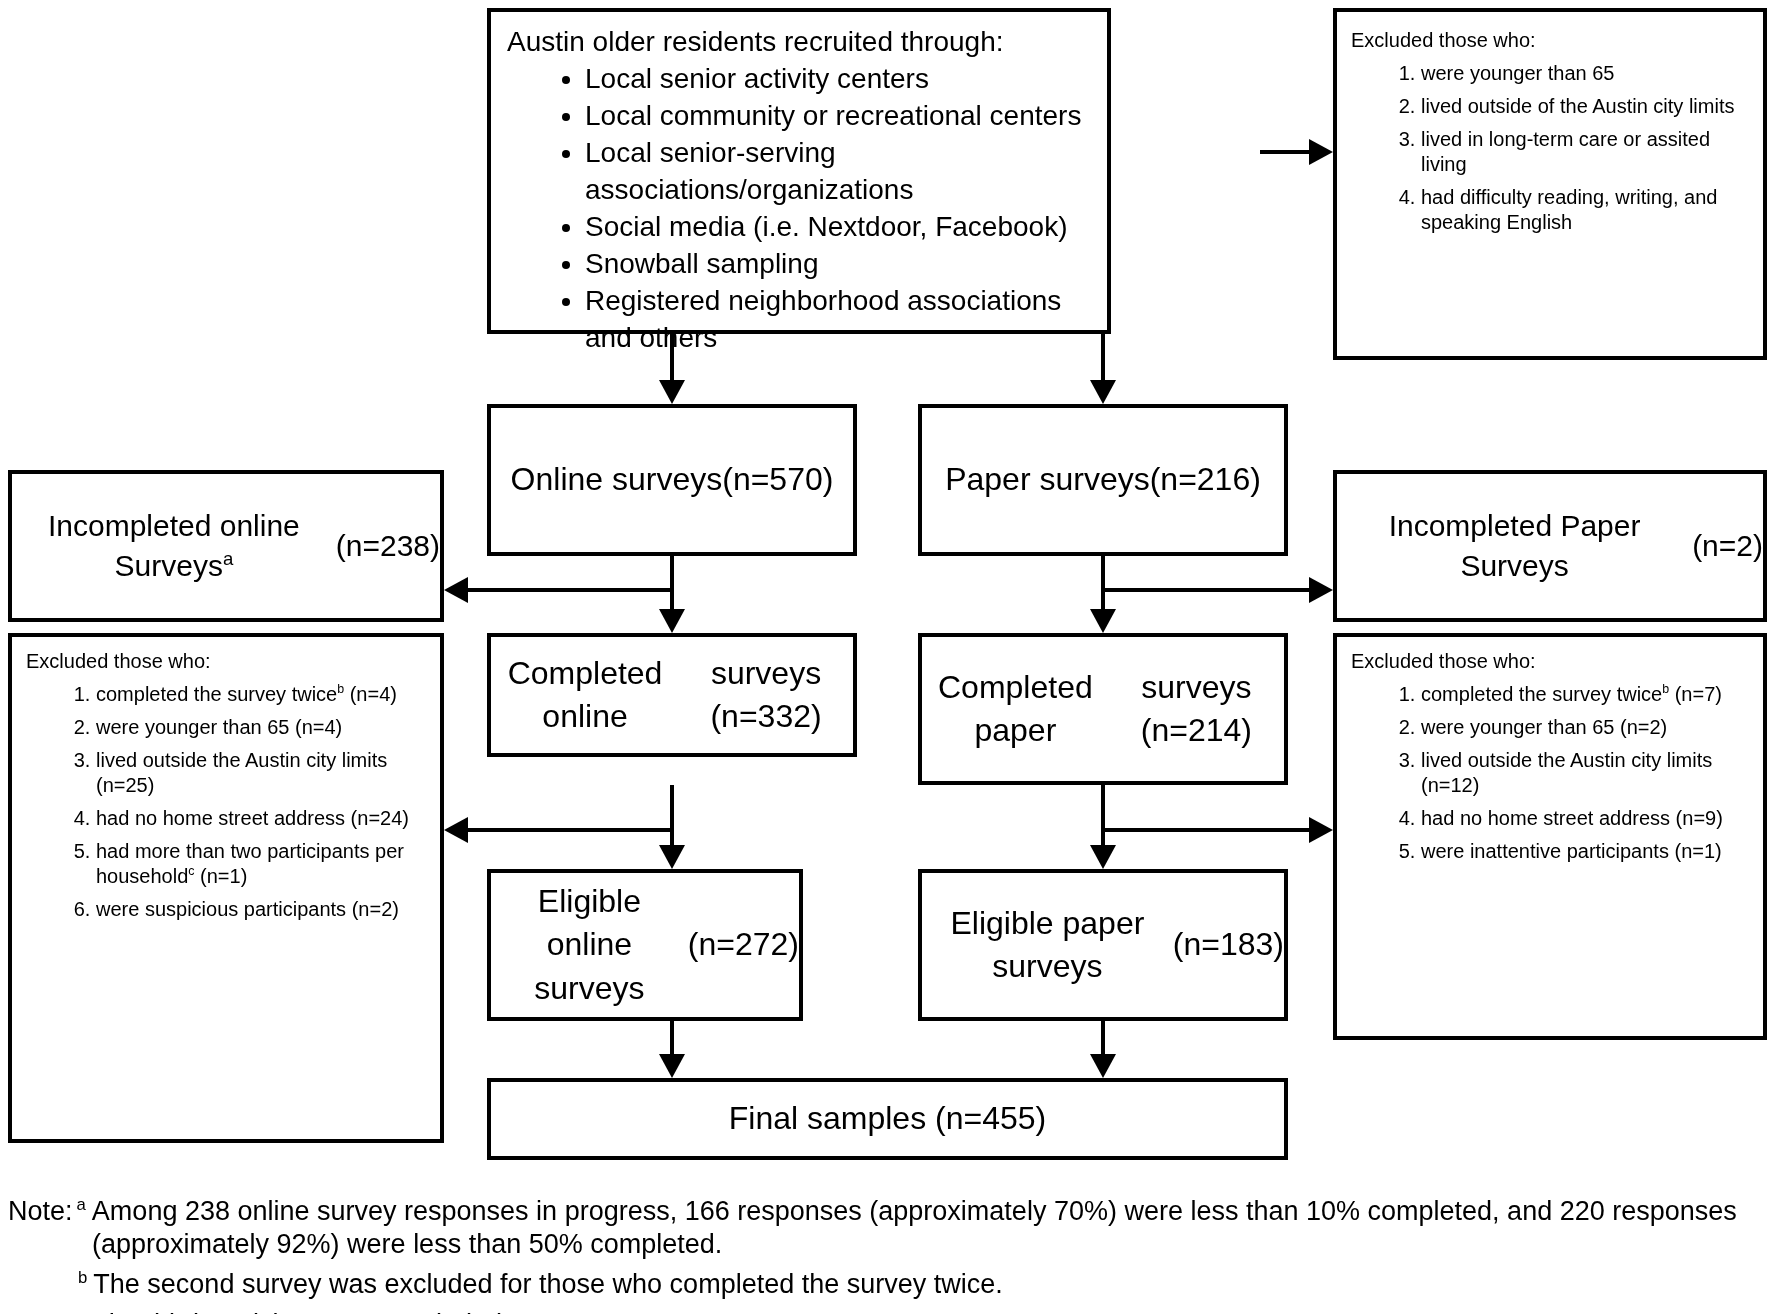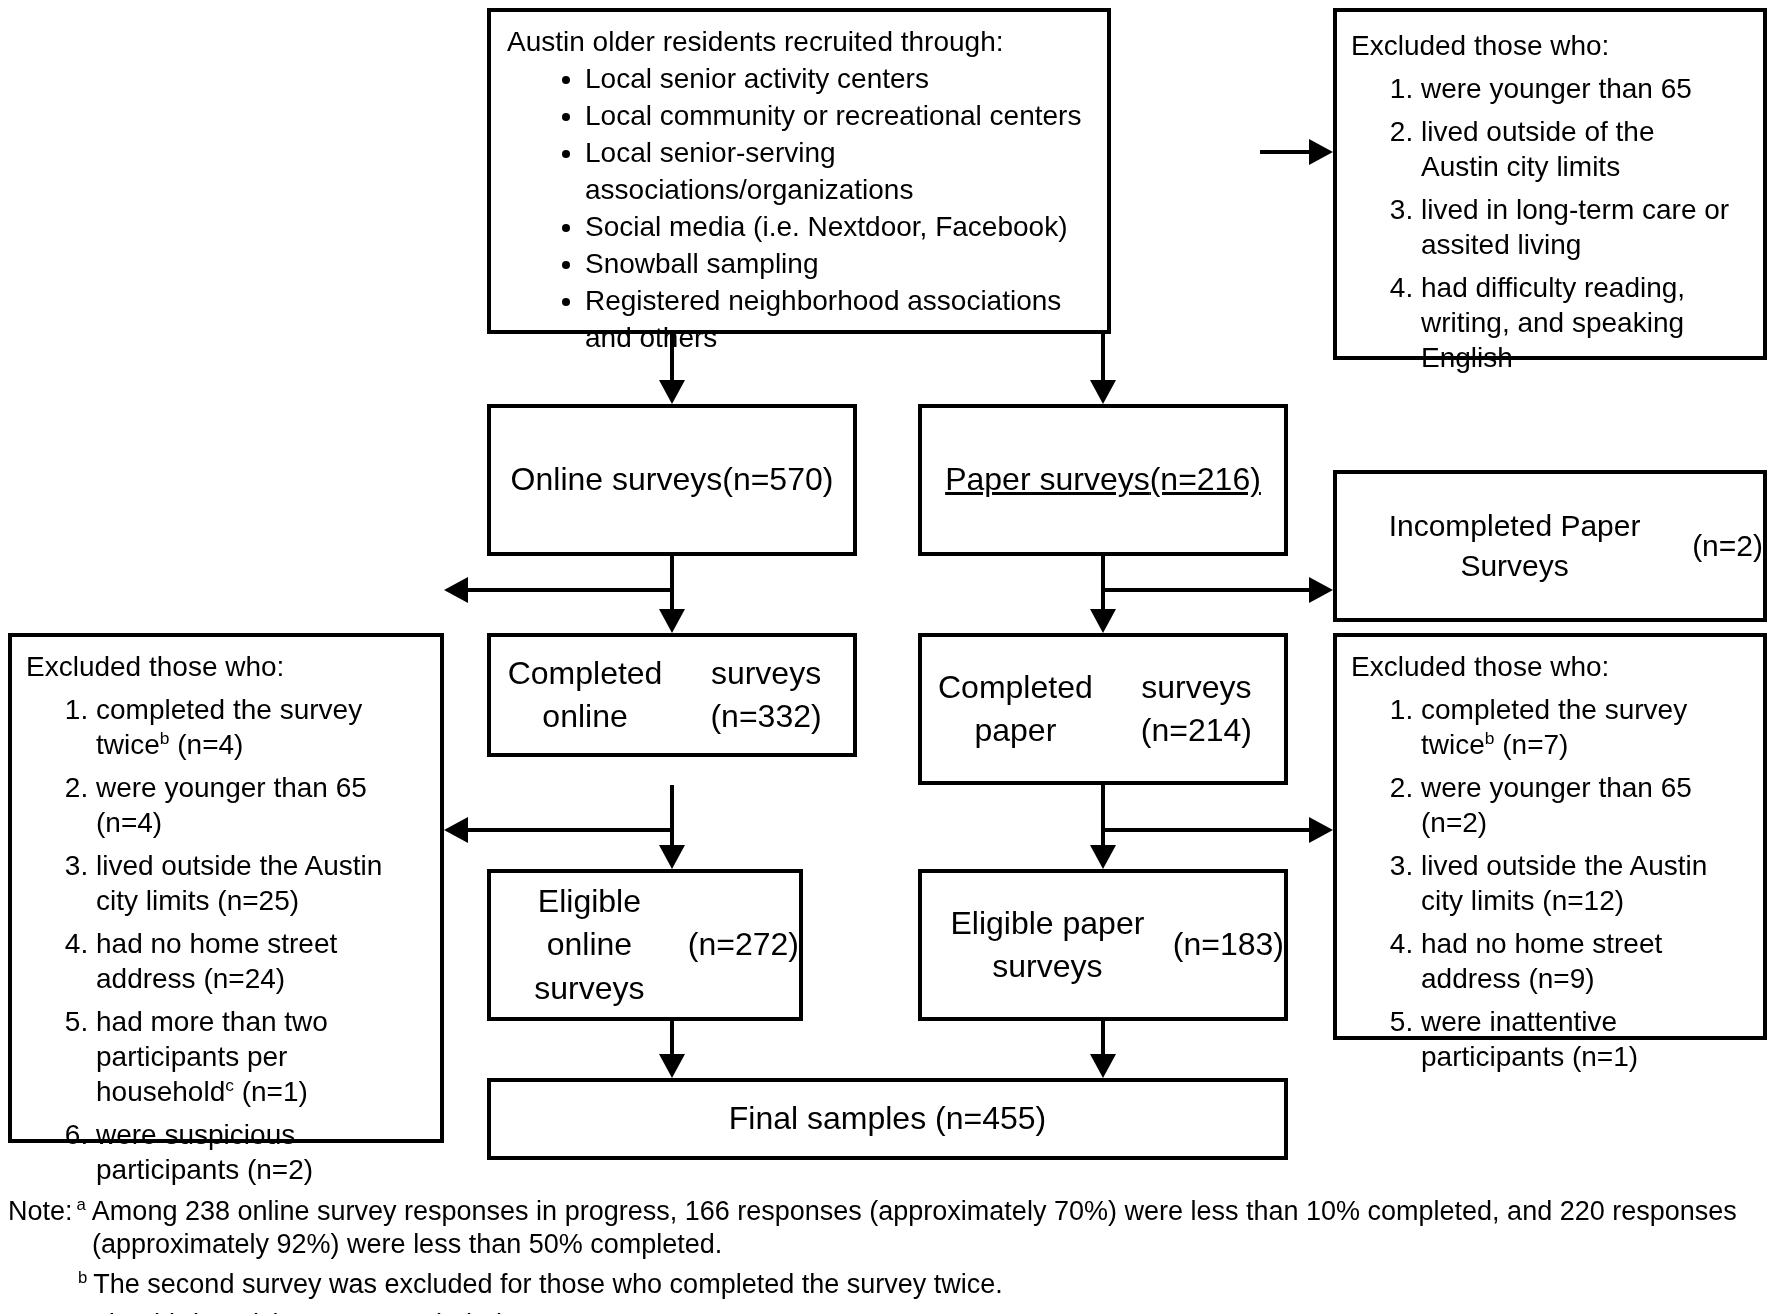--- a/index.html
+++ b/index.html
@@ -8,21 +8,21 @@
     position: relative; width: 1772px; height: 1314px;
     background: #ffffff; color: #000;
     font-family: "Liberation Sans", "DejaVu Sans", sans-serif;
     overflow: hidden;
   }
   .box { position: absolute; border: 4px solid #000; background: #fff; }
   .flow {
     display: flex; justify-content: center; align-items: center;
     text-align: center; font-size: 32px; line-height: 1.35;
   }
-  .listbox { font-size: 28px; line-height: 1.25; padding: 12px 20px 21px 14px; }
+  .listbox { font-size: 20px; line-height: 1.25; padding: 12px 20px 21px 14px; }
   .listbox ol { margin: 0; padding-left: 62px; }
   .listbox li { margin: 8px; }
   #recruitment { font-size: 28px; line-height: 1.32; padding: 12px 8px 0 16px; }
   #recruitment ul { margin: 0; padding-left: 78px; }
   #arrows { position: absolute; left: 0; top: 0; }
   sup { font-size: 62%; }
   #notes { position: absolute; left: 8px; top: 1188px; width: 1750px; font-size: 27px; line-height: 33px; }
   .nline { white-space: nowrap; }
   .indent-a2 { padding-left: 84px; }
   .indent-bc { padding-left: 70px; }
@@ -110,25 +110,29 @@
       <li>lived in long-term care or assited living</li>
       <li>had difficulty reading, writing, and speaking English</li>
     </ol>
   </div>
 
   <div class="box flow" style="left:487px; top:404px; width:370px; height:152px;">
     <div>Online surveys</div>
     <div>(n=570)</div>
   </div>
 
-  <div class="box flow" style="left:918px; top:404px; width:370px; height:152px;text-decoration:underline;">
+  <div class="box flow" style="left:918px; top:404px; width:370px; height:152px;">
     <div>Paper surveys</div>
     <div>(n=216)</div>
   </div>
 
+  <div class="box flow" style="left:8px; top:470px; width:436px; height:152px; font-size:30px;">
+    <div><span>Incompleted online Surveys</span><sup>a</sup></div>
+    <div>(n=238)</div>
+  </div>
 
   <div class="box flow" style="left:1333px; top:470px; width:434px; height:152px; font-size:30px;align-items:center;">
     <div>Incompleted Paper Surveys</div>
     <div>(n=2)</div>
   </div>
 
   <div class="box listbox" style="left:8px; top:633px; width:436px; height:510px;">
     <div>Excluded those who:</div>
     <ol>
       <li><span>completed the survey twice</span><sup>b</sup><span> (n=4)</span></li>

